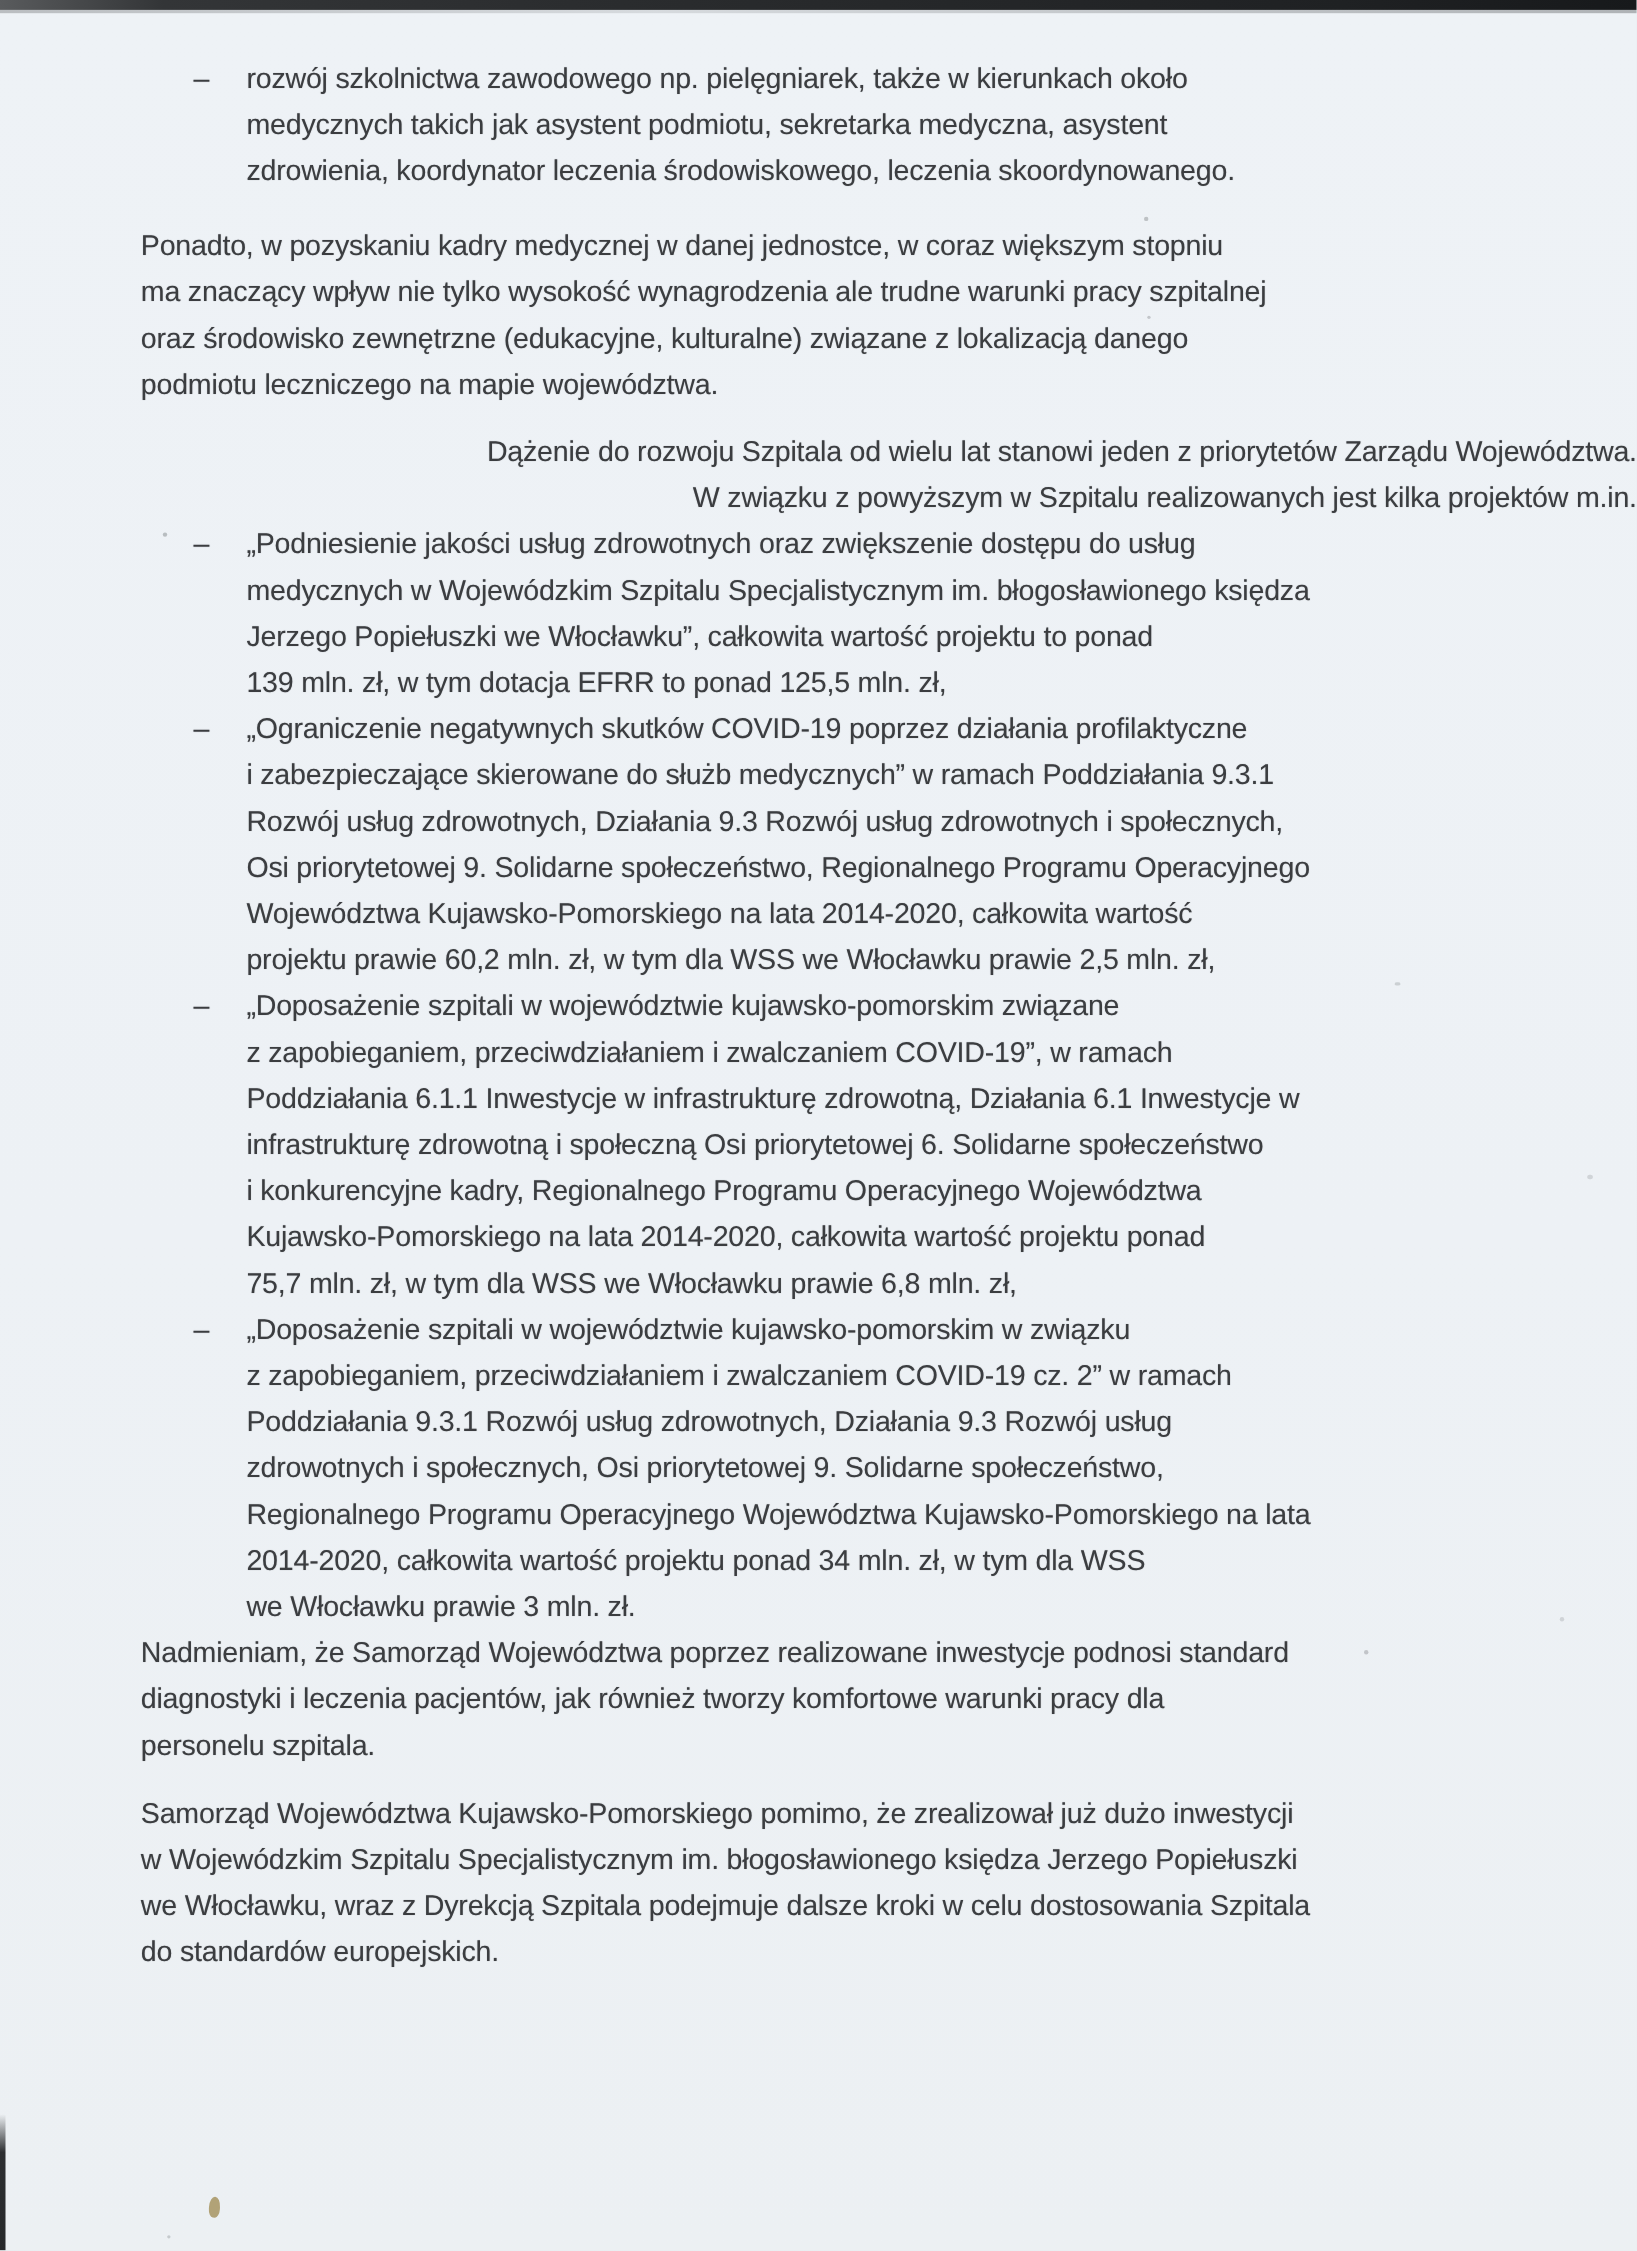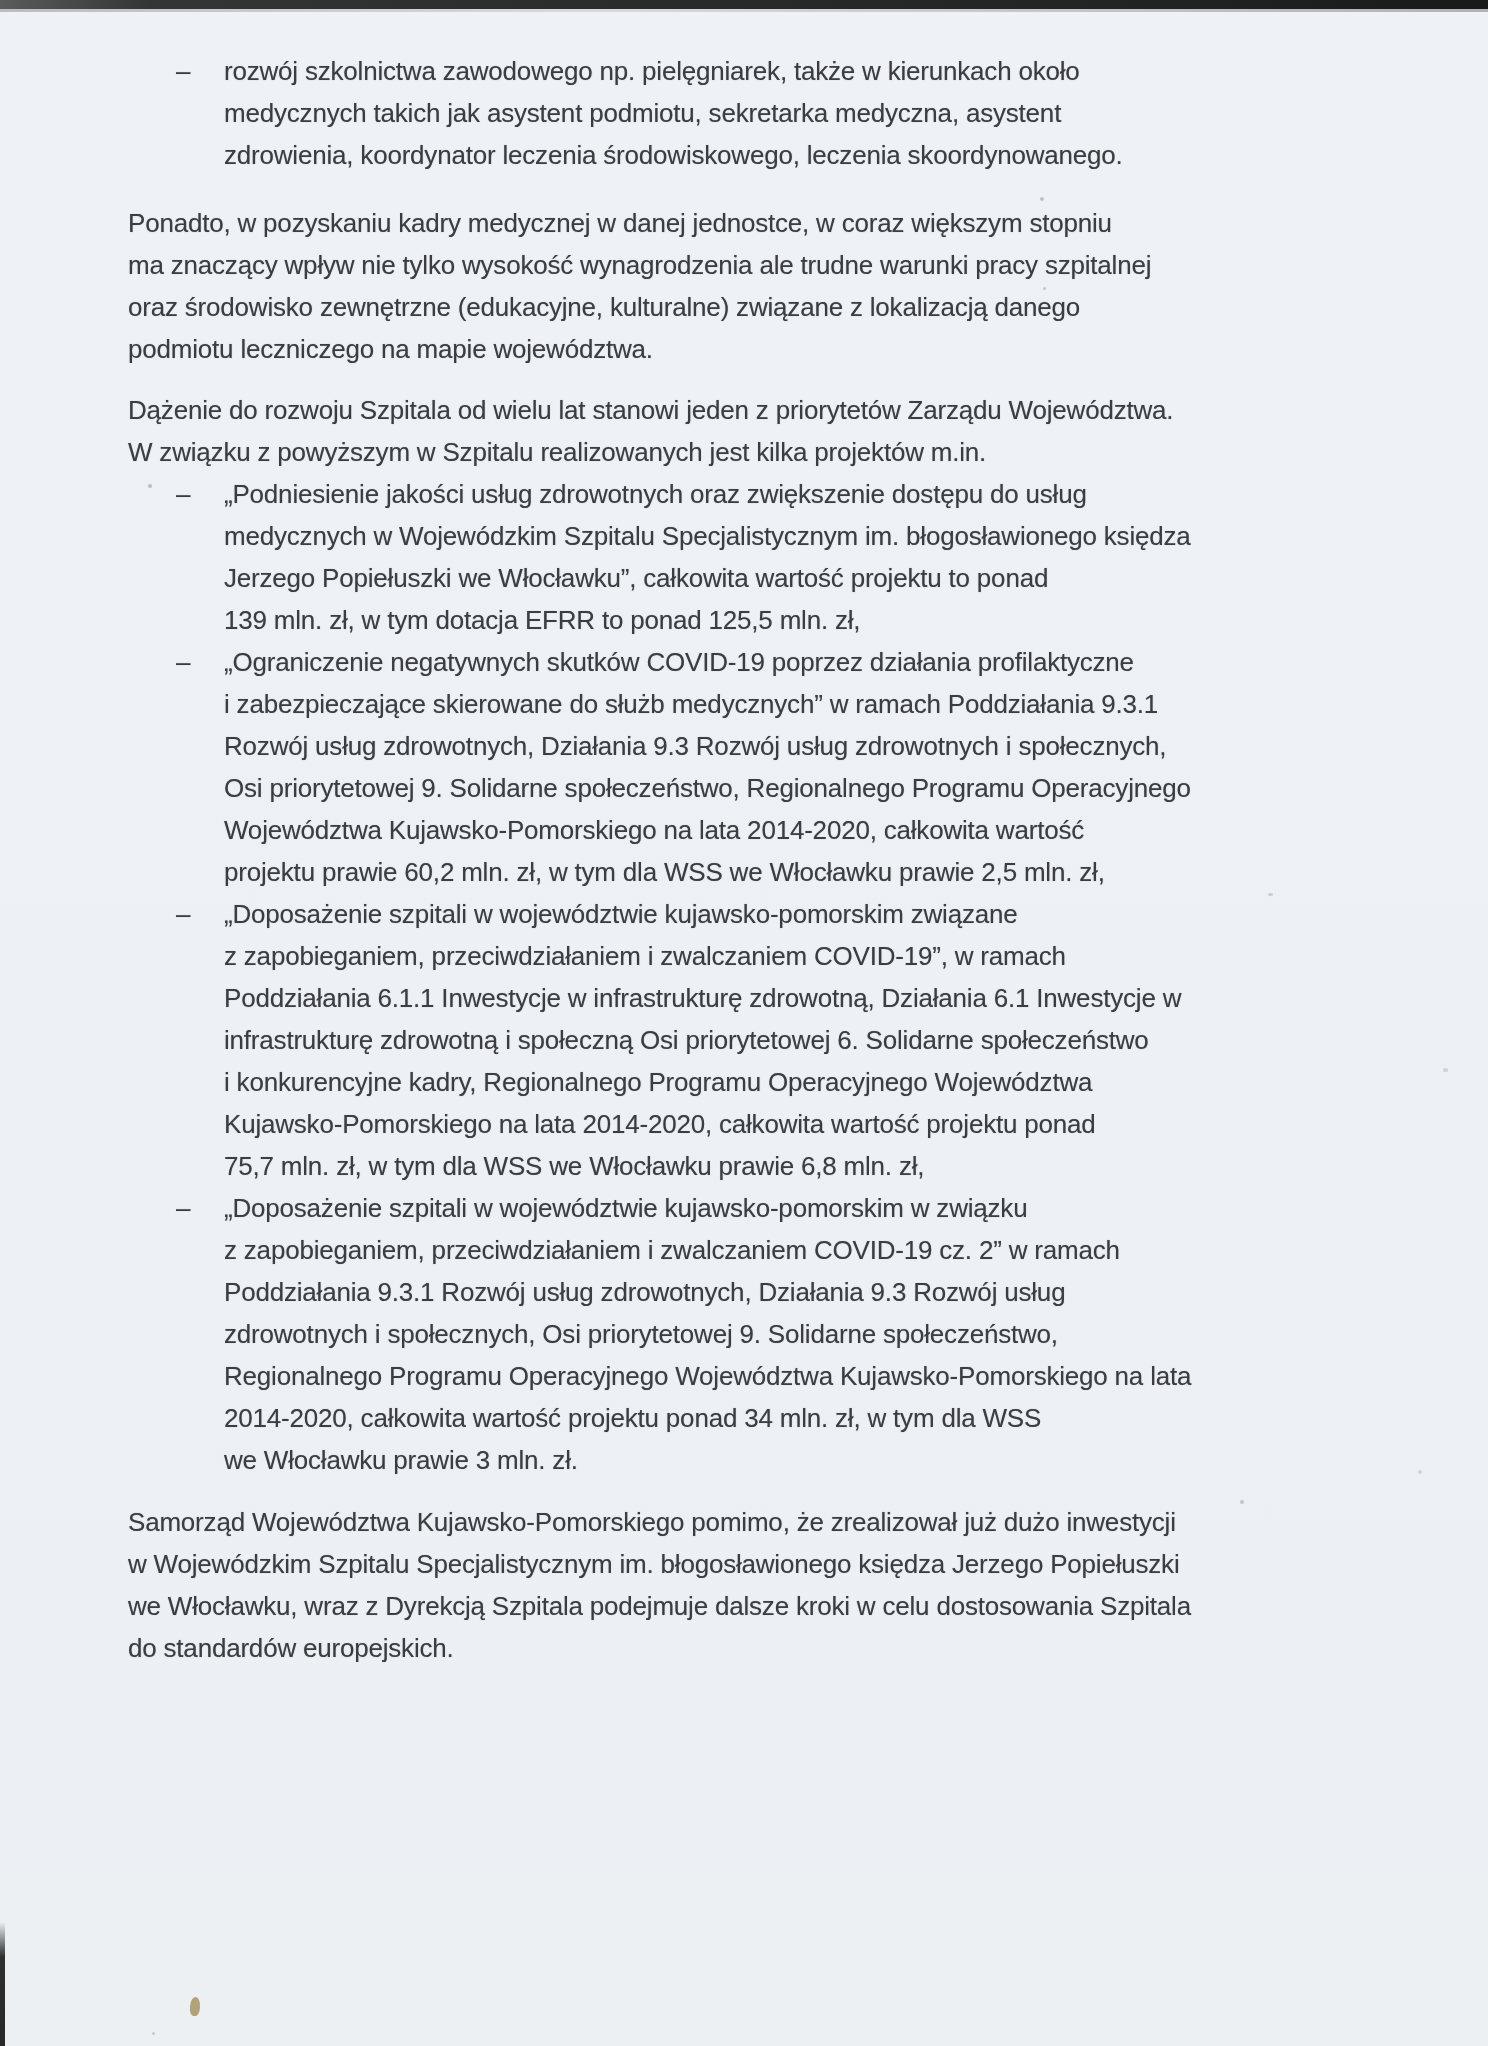--- a/index.html
+++ b/index.html
@@ -49,21 +49,21 @@
     font-size: 26px;
     line-height: 42px;
     letter-spacing: -0.2px;
     white-space: pre;
     text-shadow: 0 0 1px rgba(59,61,64,0.38);
   }
   .para { margin: 0 0 0 128px; }
   .bullet { display: flex; margin: 0 0 0 176px; }
   .dash { flex: 0 0 48px; width: 48px; }
   .mt-a { margin-top: 26px; }
-  .mt-b { margin-top: 19px; }
+  .mt-b { margin-top: 19px; text-align: right; }
   .mt-c { margin-top: 20px; }
 </style>
 </head>
 <body>
 
 <div class="page">
 
   <div class="scan-top"></div>
 
   <div class="content">
@@ -116,20 +116,23 @@
       <span class="dash">–</span>
       <span class="btext">„Doposażenie szpitali w województwie kujawsko-pomorskim w związku
 z zapobieganiem, przeciwdziałaniem i zwalczaniem COVID-19 cz. 2” w ramach
 Poddziałania 9.3.1 Rozwój usług zdrowotnych, Działania 9.3 Rozwój usług
 zdrowotnych i społecznych, Osi priorytetowej 9. Solidarne społeczeństwo,
 Regionalnego Programu Operacyjnego Województwa Kujawsko-Pomorskiego na lata
 2014-2020, całkowita wartość projektu ponad 34 mln. zł, w tym dla WSS
 we Włocławku prawie 3 mln. zł.</span>
     </div>
 
+    <p class="para">Nadmieniam, że Samorząd Województwa poprzez realizowane inwestycje podnosi standard
+diagnostyki i leczenia pacjentów, jak również tworzy komfortowe warunki pracy dla
+personelu szpitala.</p>
 
     <p class="para mt-c">Samorząd Województwa Kujawsko-Pomorskiego pomimo, że zrealizował już dużo inwestycji
 w Wojewódzkim Szpitalu Specjalistycznym im. błogosławionego księdza Jerzego Popiełuszki
 we Włocławku, wraz z Dyrekcją Szpitala podejmuje dalsze kroki w celu dostosowania Szpitala
 do standardów europejskich.</p>
 
   </div>
 
   <div class="scan-left"></div>
   <div class="stain"></div>

